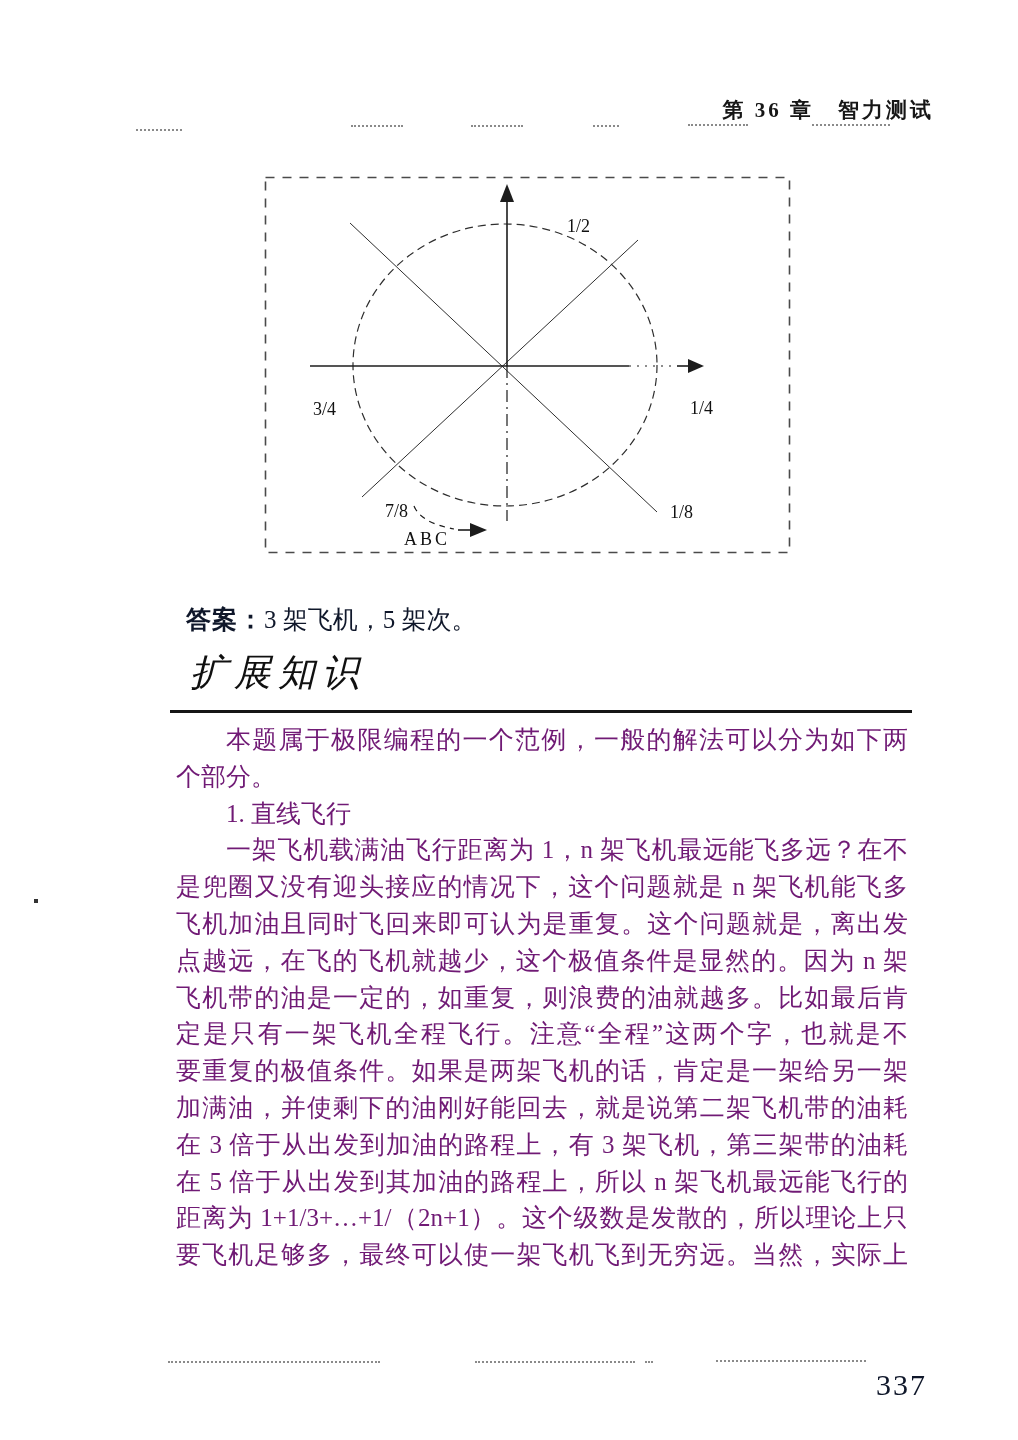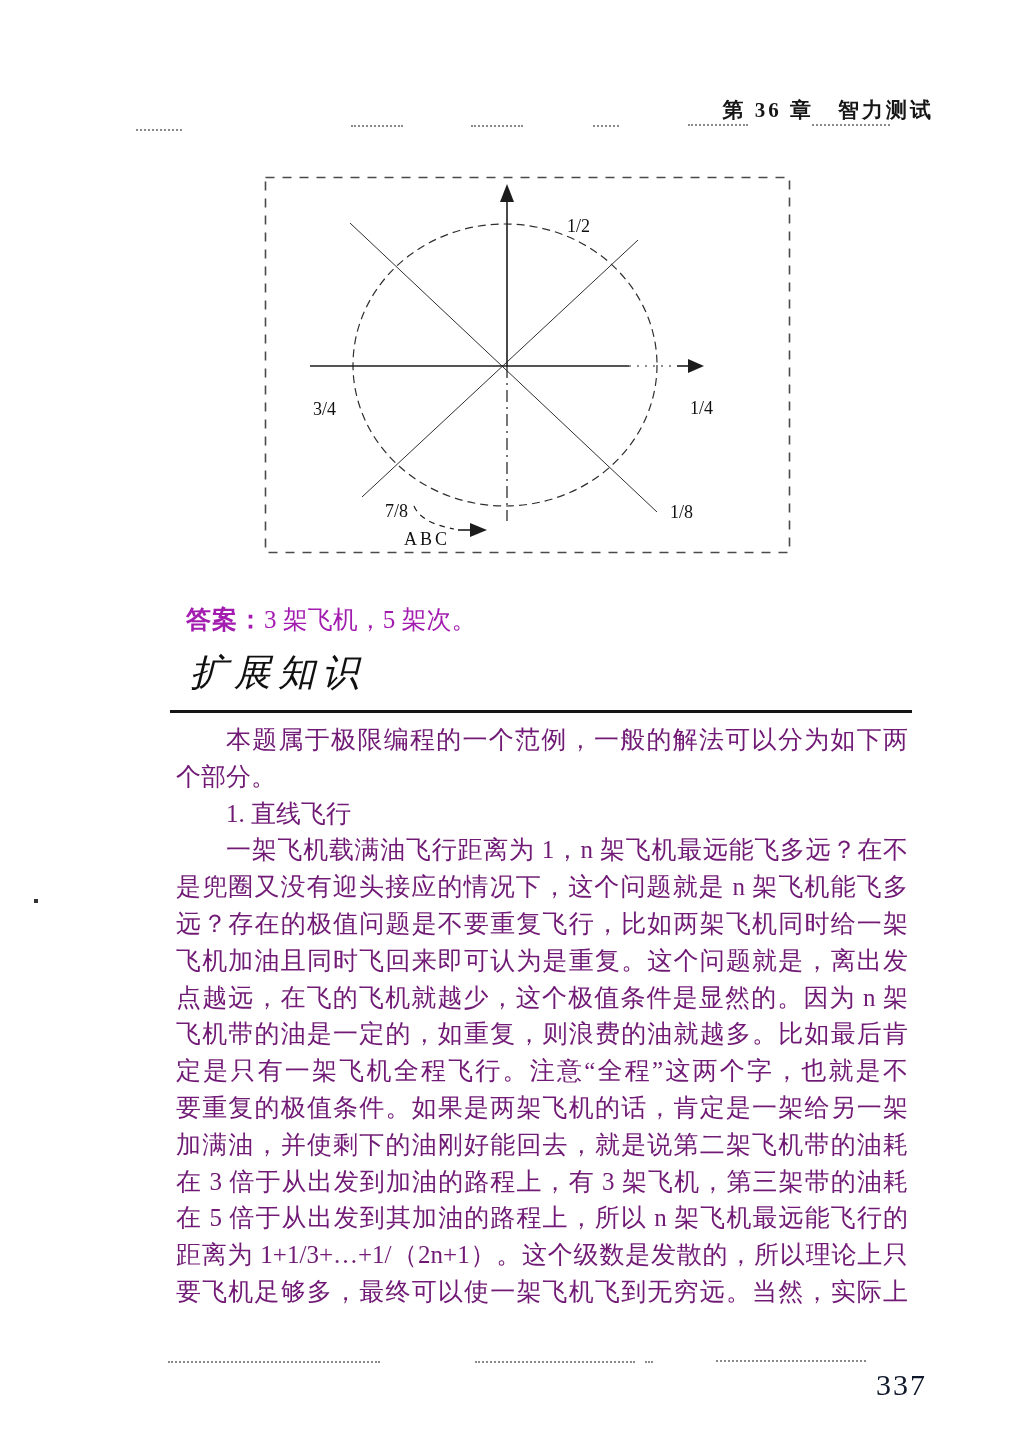--- a/index.html
+++ b/index.html
@@ -11,21 +11,21 @@
   .running-head{
     position:absolute;top:96px;right:84px;font-size:21px;font-weight:bold;
     letter-spacing:3px;color:#161616;
   }
   .dotrule{position:absolute;height:0;border-top:2px dotted #8a8a8a;}
   
   .figure{position:absolute;left:264px;top:176px;width:527px;height:378px;}
   .figure svg{display:block;}
   .fig-label{font-family:"Liberation Serif","DejaVu Serif",serif;}
   
-  .answer{position:absolute;left:186px;top:578px;font-size:25px;color:#a21caf;}
+  .answer{position:absolute;left:186px;top:578px;font-size:25px;color:#0f172a;}
   .answer b{font-weight:bold;letter-spacing:1px;}
   
   .section-heading{
     position:absolute;left:190px;top:648px;margin:0;font-size:37px;font-weight:normal;
     font-style:italic;letter-spacing:7px;color:#101010;
   }
   .section-rule{position:absolute;left:170px;top:710px;width:742px;height:3px;background:#151515;}
   
   .body-text{
     position:absolute;left:176px;top:722px;width:732px;
@@ -89,21 +89,20 @@
 
   <h2 class="section-heading">扩展知识</h2>
   <div class="section-rule"></div>
 
   <div class="body-text">
     <div class="bl indent">本题属于极限编程的一个范例，一般的解法可以分为如下两</div>
     <div class="bl shortline">个部分。</div>
     <div class="bl indent shortline">1. 直线飞行</div>
     <div class="bl indent">一架飞机载满油飞行距离为 1，n 架飞机最远能飞多远？在不</div>
     <div class="bl">是兜圈又没有迎头接应的情况下，这个问题就是 n 架飞机能飞多</div>
-    <div class="bl">远？存在的极值问题是不要重复飞行，比如两架飞机同时给一架</div>
     <div class="bl">飞机加油且同时飞回来即可认为是重复。这个问题就是，离出发</div>
     <div class="bl">点越远，在飞的飞机就越少，这个极值条件是显然的。因为 n 架</div>
     <div class="bl">飞机带的油是一定的，如重复，则浪费的油就越多。比如最后肯</div>
     <div class="bl">定是只有一架飞机全程飞行。注意“全程”这两个字，也就是不</div>
     <div class="bl">要重复的极值条件。如果是两架飞机的话，肯定是一架给另一架</div>
     <div class="bl">加满油，并使剩下的油刚好能回去，就是说第二架飞机带的油耗</div>
     <div class="bl">在 3 倍于从出发到加油的路程上，有 3 架飞机，第三架带的油耗</div>
     <div class="bl">在 5 倍于从出发到其加油的路程上，所以 n 架飞机最远能飞行的</div>
     <div class="bl">距离为 1+1/3+…+1/（2n+1）。这个级数是发散的，所以理论上只</div>
     <div class="bl">要飞机足够多，最终可以使一架飞机飞到无穷远。当然，实际上</div>

